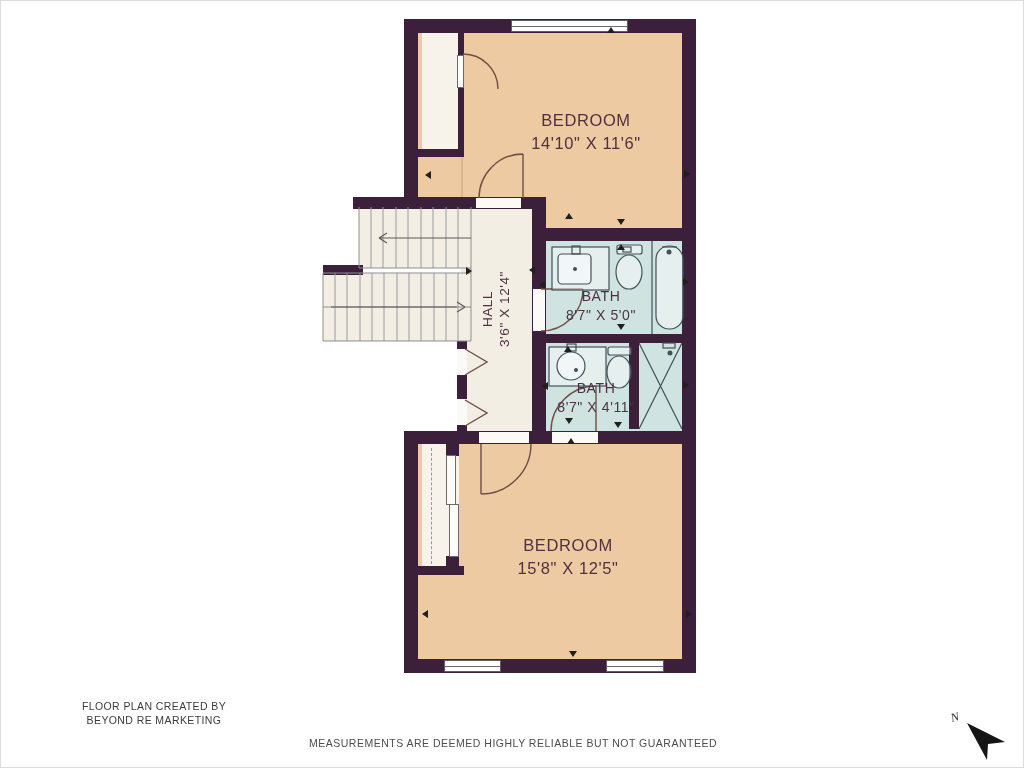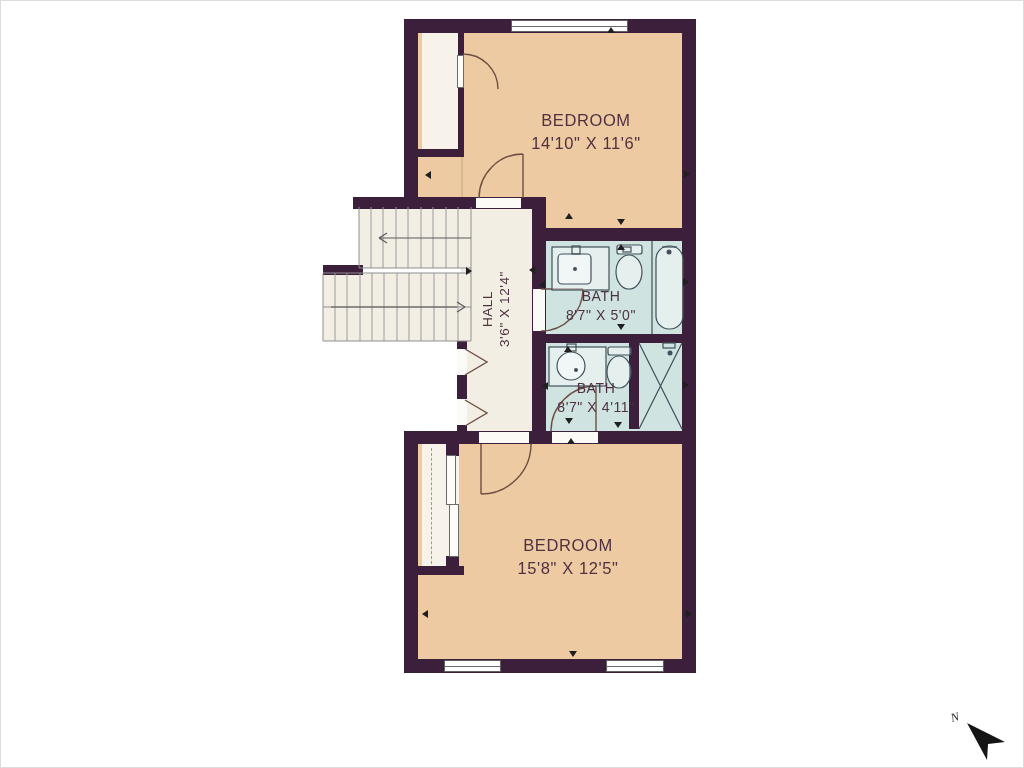--- a/index.html
+++ b/index.html
@@ -178,15 +178,20 @@
   </div>
   <div class="room-label lbl-md" style="left:595px;top:397px;">
     <div class="nm">BATH</div>
     <div class="dm">8'7" X 4'11"</div>
   </div>
   <div class="room-label lbl-lg" style="left:567px;top:556px;">
     <div class="nm">BEDROOM</div>
     <div class="dm">15'8" X 12'5"</div>
   </div>
 
+  <div class="credit">
+    <div>FLOOR PLAN CREATED BY</div>
+    <div>BEYOND RE MARKETING</div>
+  </div>
+  <div class="disclaimer">MEASUREMENTS ARE DEEMED HIGHLY RELIABLE BUT NOT GUARANTEED</div>
   <div class="compass-n">N</div>
 
 </div>
 
 </body></html>

